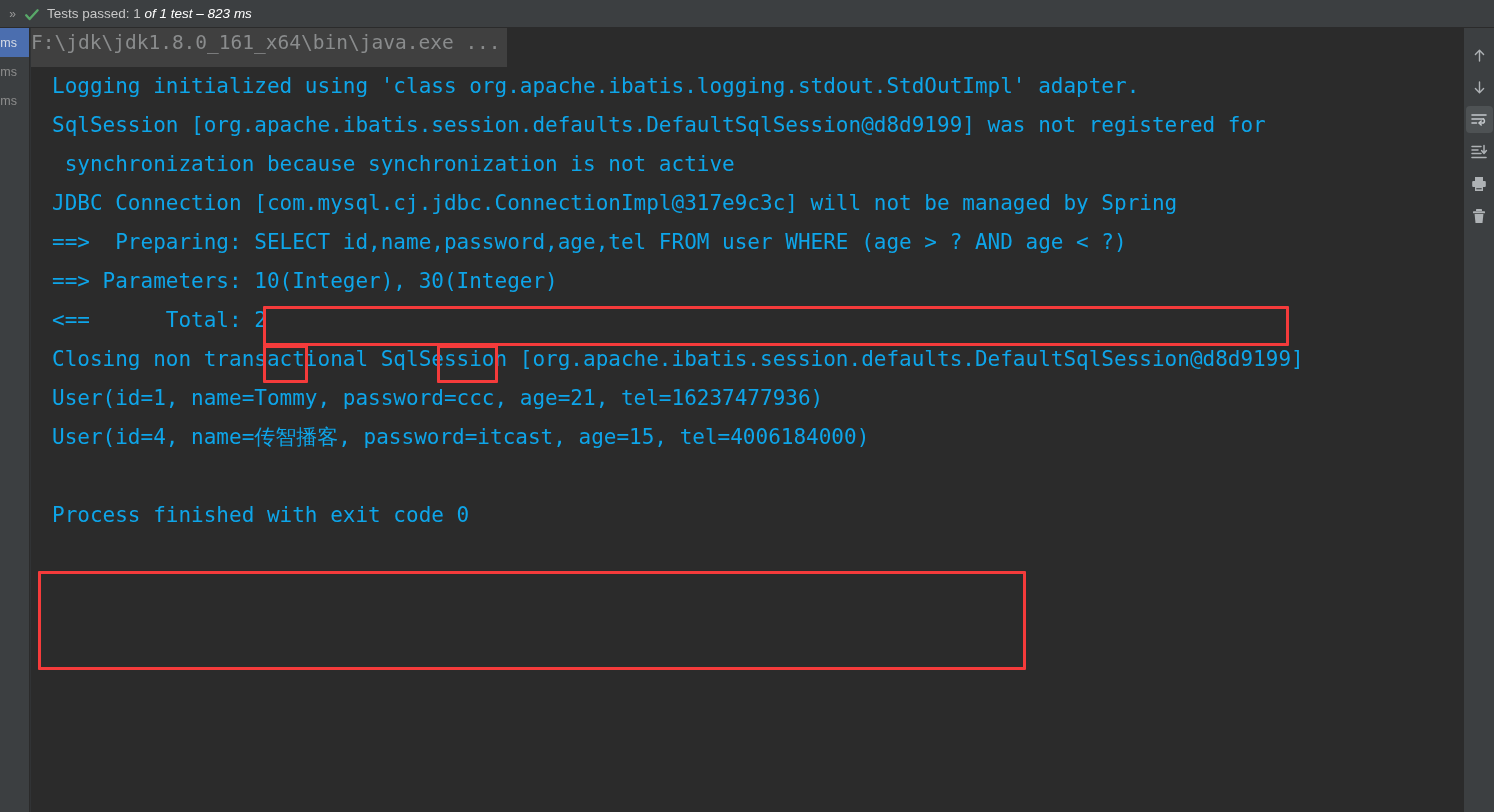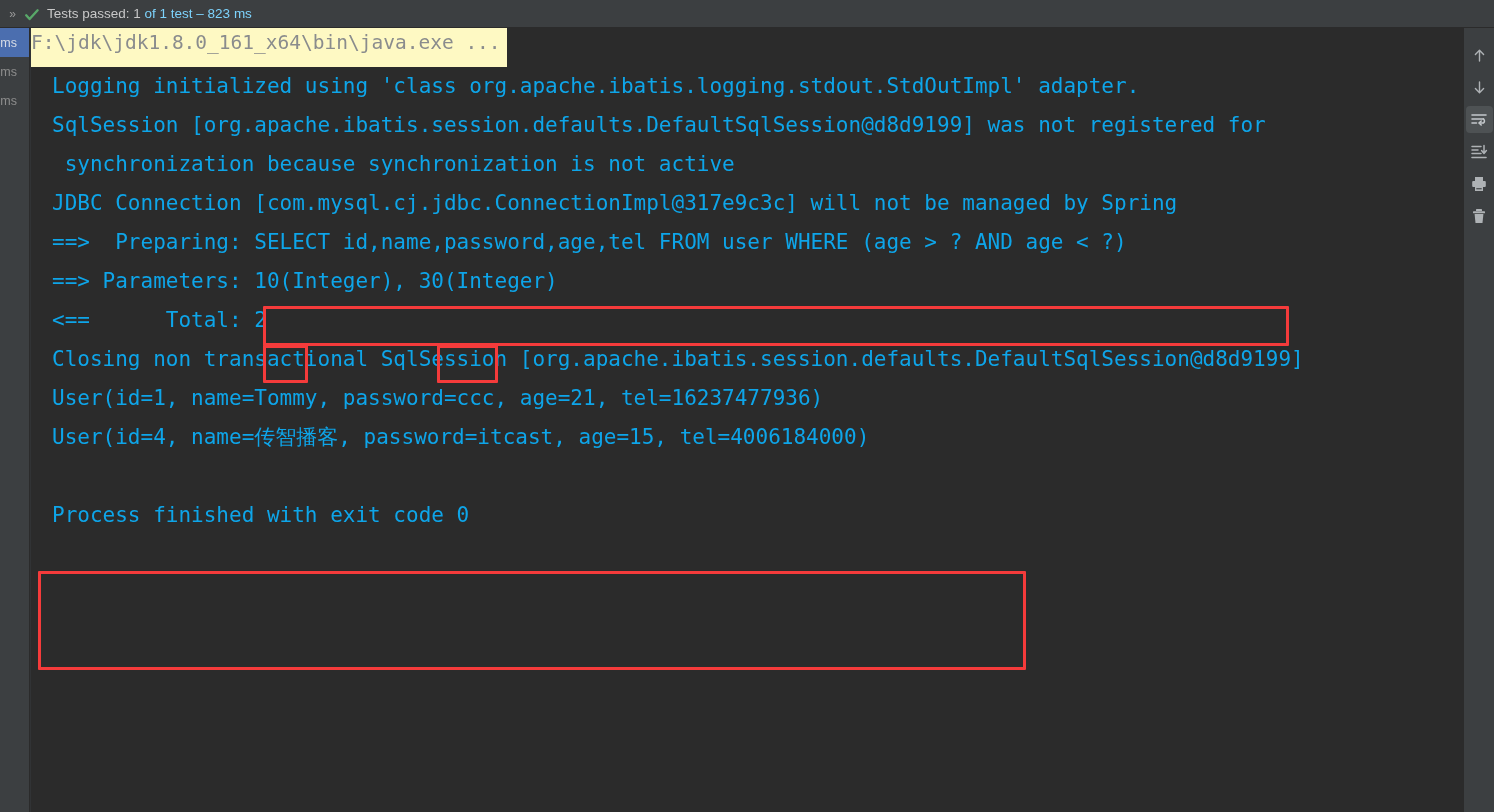--- a/index.html
+++ b/index.html
@@ -44,21 +44,21 @@
   }
   .check-icon {
     display: inline-block;
     width: 16px; height: 16px;
     margin-right: 7px;
     position: relative;
     top: 1px;
   }
   .check-icon svg { display: block; }
   .status-text { color: #c8c8c8; white-space: nowrap; }
-  .status-text .dim { color: #7dd3fc; }
+  .status-text .dim { color: #ffffff; font-style: italic; }
 
   
   .gutter {
     position: absolute;
     left: 0; top: 28px;
     width: 30px; height: 784px;
     background: #3c3f41;
     border-right: 1px solid #2b2b2b;
     box-sizing: border-box;
     overflow: hidden;
@@ -106,21 +106,21 @@
   .line.cmd {
     color: #8a8c8d;
     font-size: 19.5px;
   }
   .cmd-wrap {
     height: 39px;
     display: flex;
     align-items: center;
   }
   .cmd-bg {
-    background: #fef9c3;
+    background: #404040;
     display: inline-block;
     line-height: 30px;
     padding: 0 6px 7px 0;
   }
   .line.blank { color: transparent; }
 
   
   .toolbar {
     position: absolute;
     right: 0; top: 28px;

